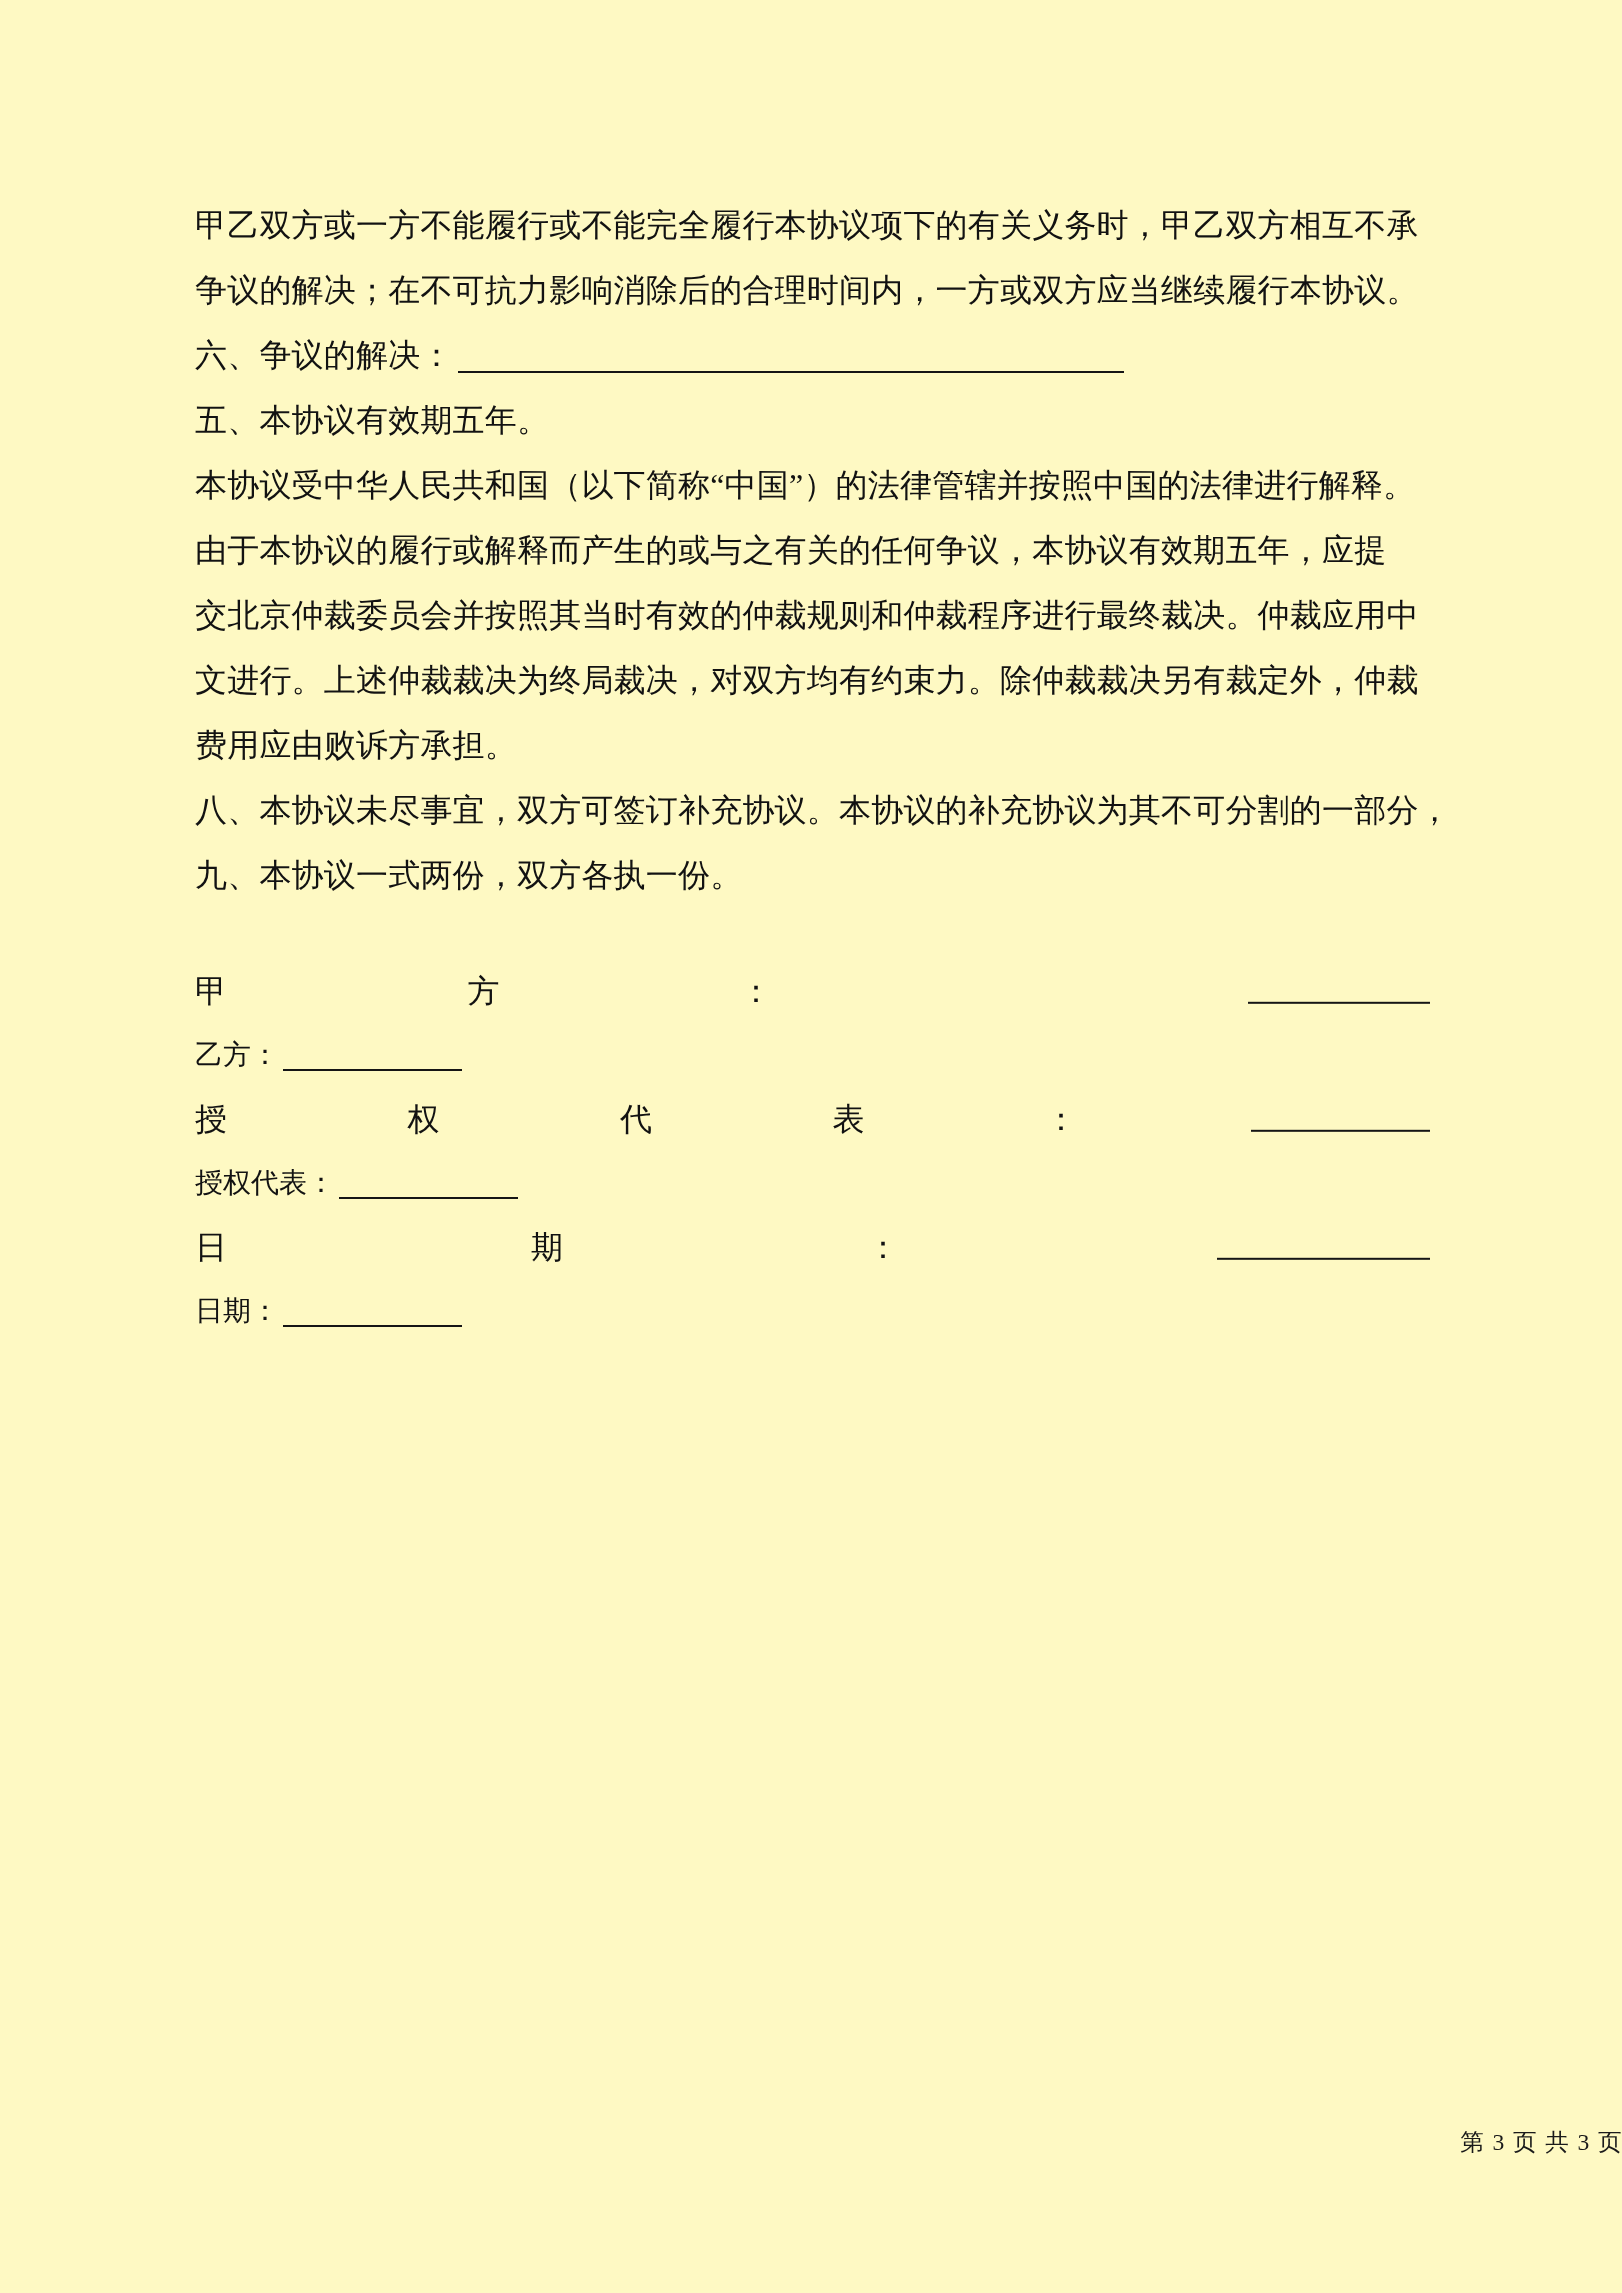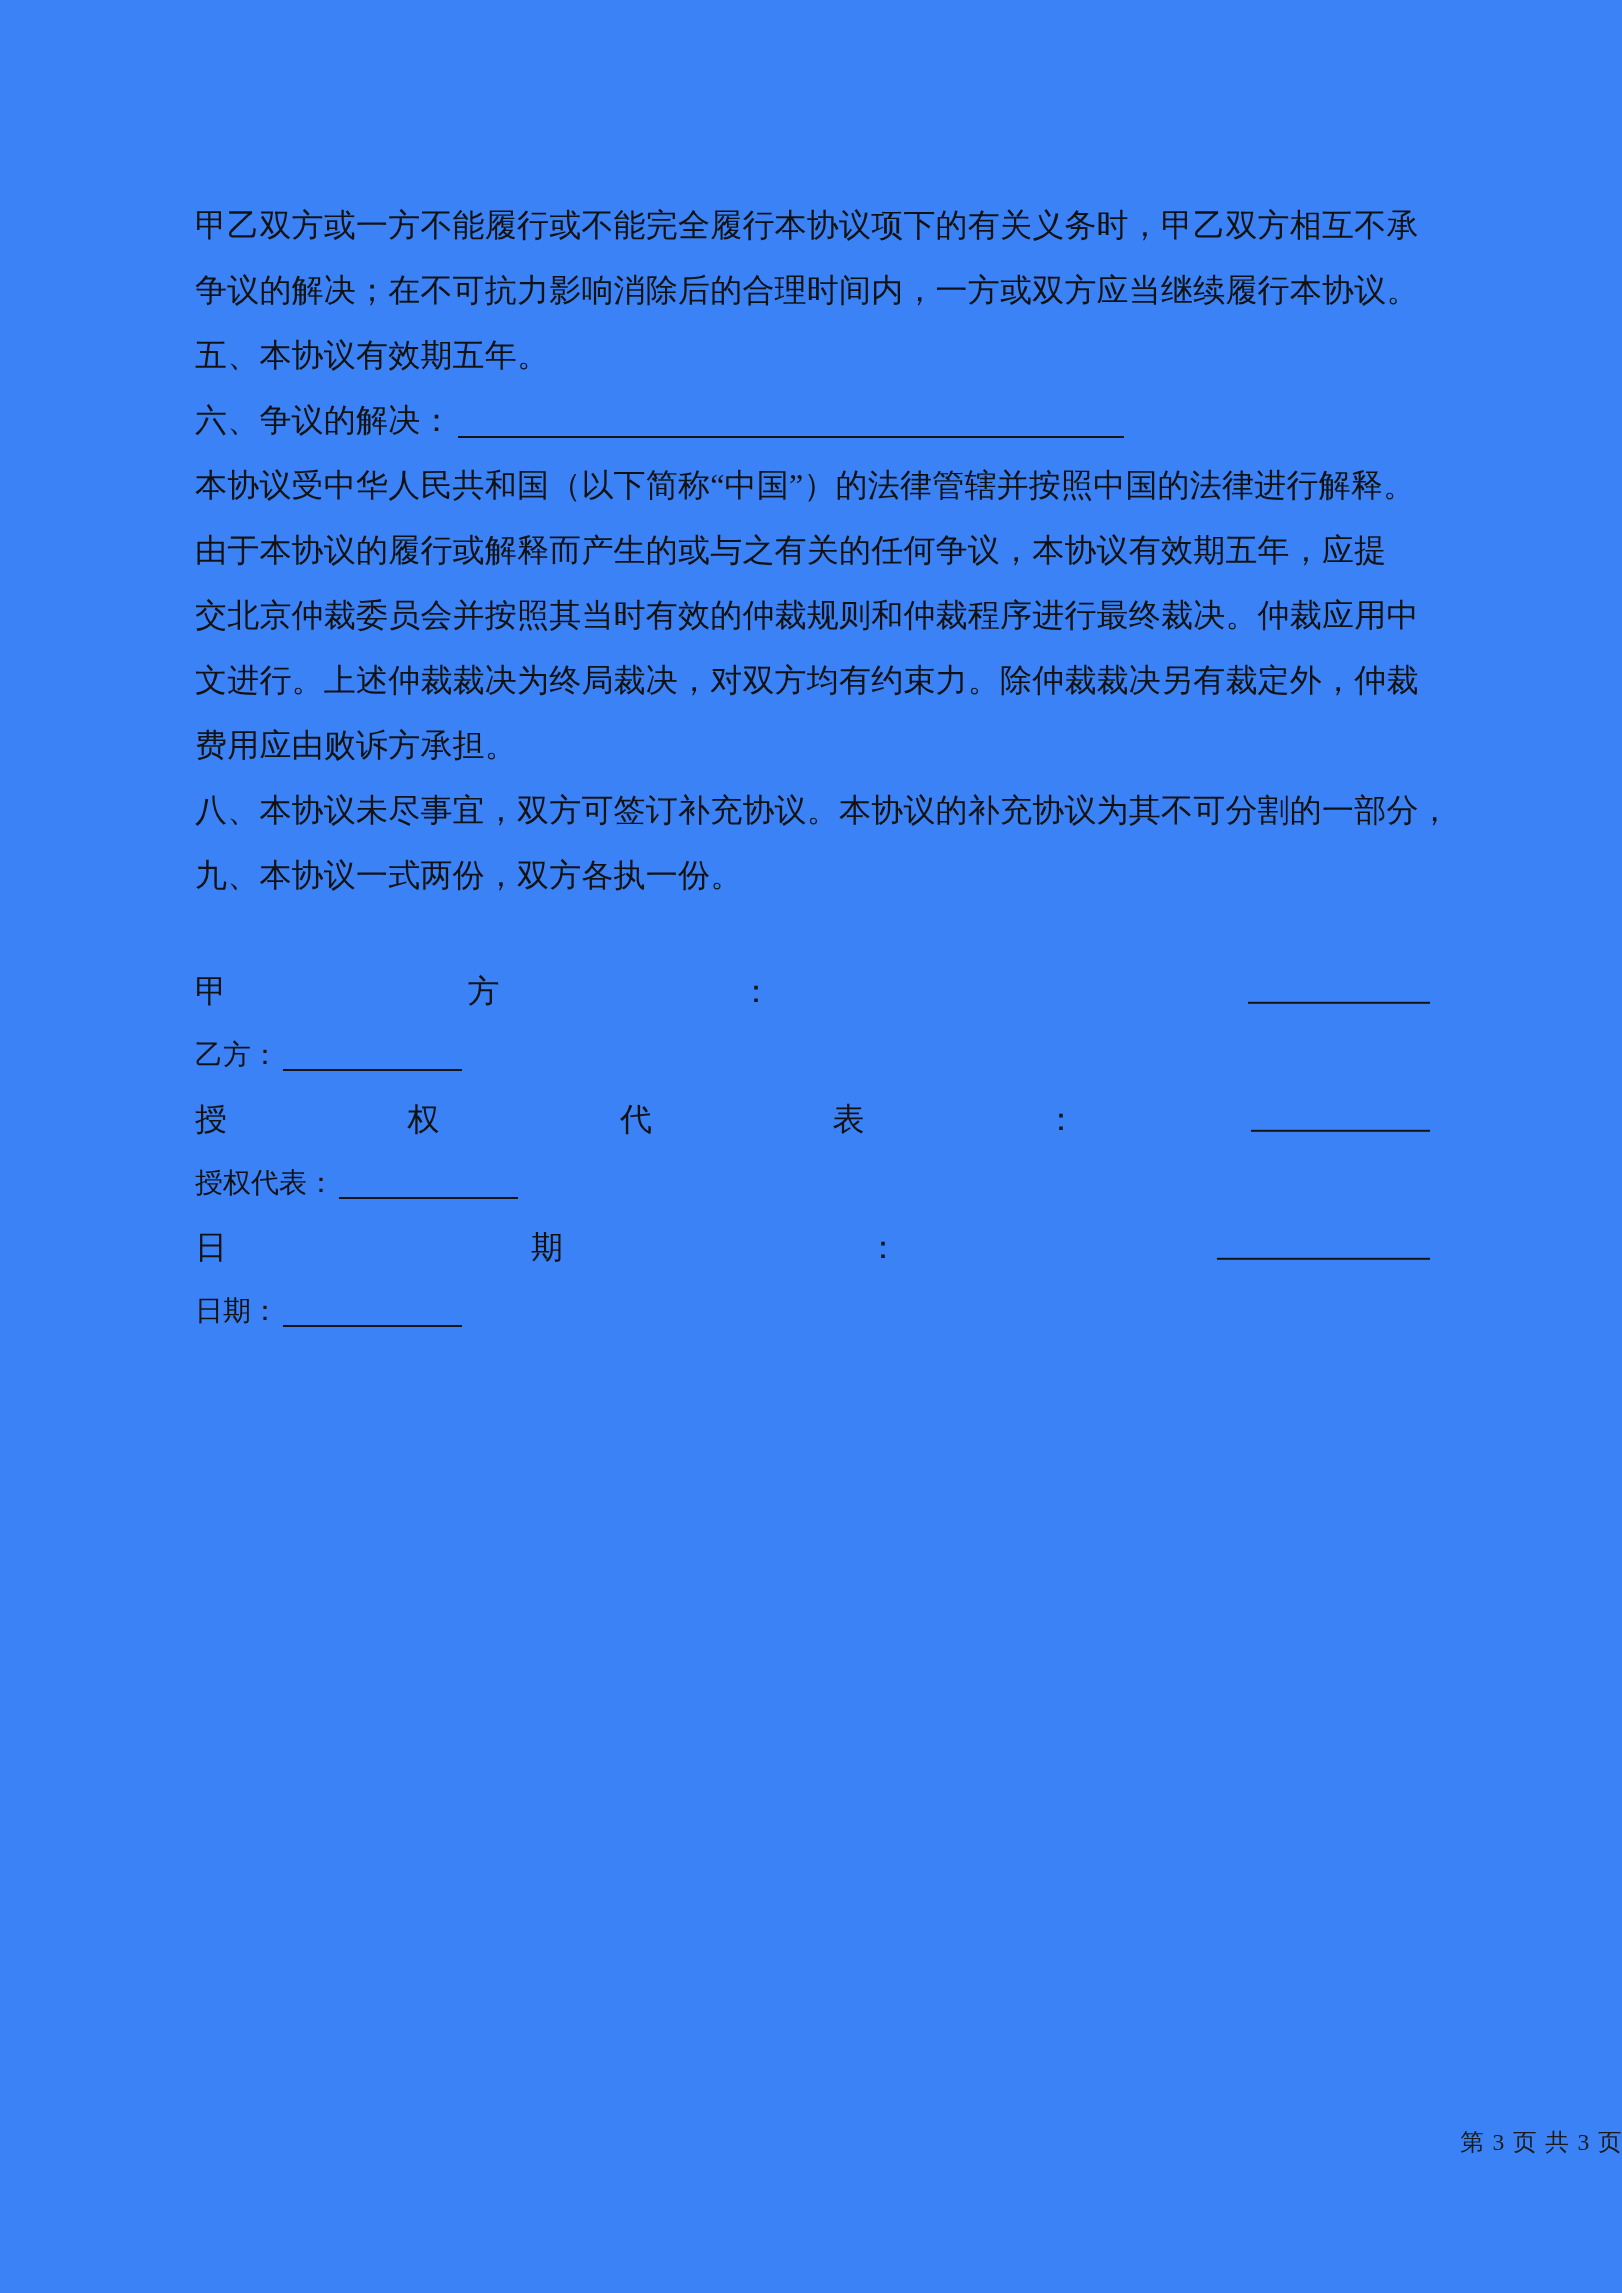--- a/index.html
+++ b/index.html
@@ -1,20 +1,20 @@
 <!DOCTYPE html>
 <html style="font-size:14.5px"><head>
 <meta charset="utf-8">
 <style>
   html, body { margin: 0; padding: 0; background: #e8e8e8; }
   .page {
     position: relative;
     width: 1623px;
     height: 2294px;
-    background: #3b82f6;
+    background: #fef9c3;
     font-family: "Liberation Serif", "DejaVu Serif", serif;
     color: #121212;
     overflow: hidden;
   }
   .content {
     position: absolute;
     left: 195px;
     top: 193px;
     width: 1235px;
   }
@@ -74,25 +74,25 @@
   }
 </style>
 </head>
 <body>
 
 <div class="page">
   <div class="content">
 
     <div class="bline">甲乙双方或一方不能履行或不能完全履行本协议项下的有关义务时，甲乙双方相互不承</div>
     <div class="bline">争议的解决；在不可抗力影响消除后的合理时间内，一方或双方应当继续履行本协议。</div>
-    <div class="bline">五、本协议有效期五年。</div>
-
     <div class="bline">
       <span>六、争议的解决：</span><span class="blank blank-dispute"></span>
     </div>
+
+    <div class="bline">五、本协议有效期五年。</div>
 
     <div class="bline">本协议受中华人民共和国（以下简称“中国”）的法律管辖并按照中国的法律进行解释。</div>
     <div class="bline">由于本协议的履行或解释而产生的或与之有关的任何争议，本协议有效期五年，应提</div>
     <div class="bline">交北京仲裁委员会并按照其当时有效的仲裁规则和仲裁程序进行最终裁决。仲裁应用中</div>
     <div class="bline">文进行。上述仲裁裁决为终局裁决，对双方均有约束力。除仲裁裁决另有裁定外，仲裁</div>
     <div class="bline">费用应由败诉方承担。</div>
     <div class="bline">八、本协议未尽事宜，双方可签订补充协议。本协议的补充协议为其不可分割的一部分，</div>
     <div class="bline">九、本协议一式两份，双方各执一份。</div>
 
     <div class="sig-block">

